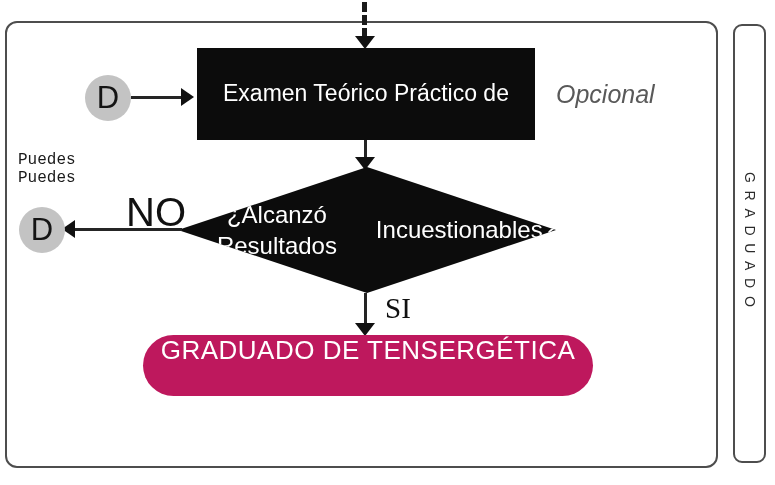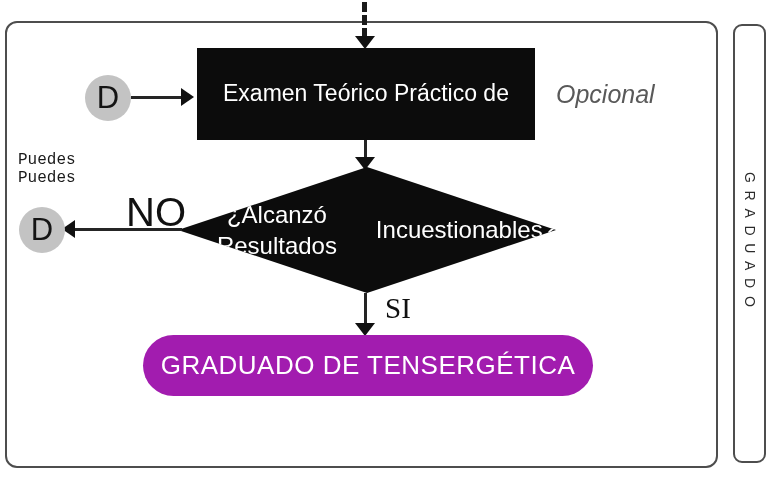--- a/index.html
+++ b/index.html
@@ -69,25 +69,25 @@
     justify-content: center;
     text-align: center;
     line-height: 1.3;
     font-size: 24px;
   }
 
   .terminal-pill {
     position: absolute;
     left: 143px; top: 335px;
     width: 450px; height: 61px;
-    background: #a21caf;
+    background: #be185d;
     border-radius: 31px;
     color: #ffffff;
     display: flex;
-    align-items: center;
+    align-items: flex-start;
     justify-content: center;
     font-size: 26px;
     letter-spacing: 0.5px;
   }
 
   .d-node {
     position: absolute;
     width: 46px; height: 46px;
     border-radius: 50%;
     background: #c3c3c3;

